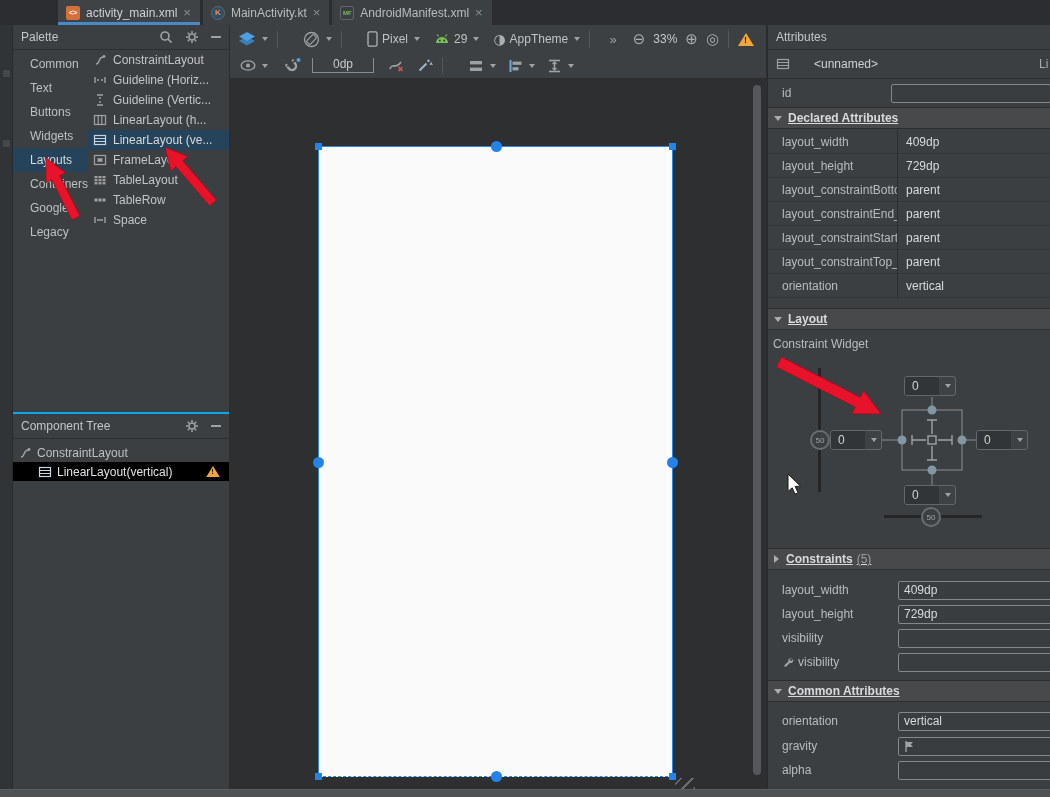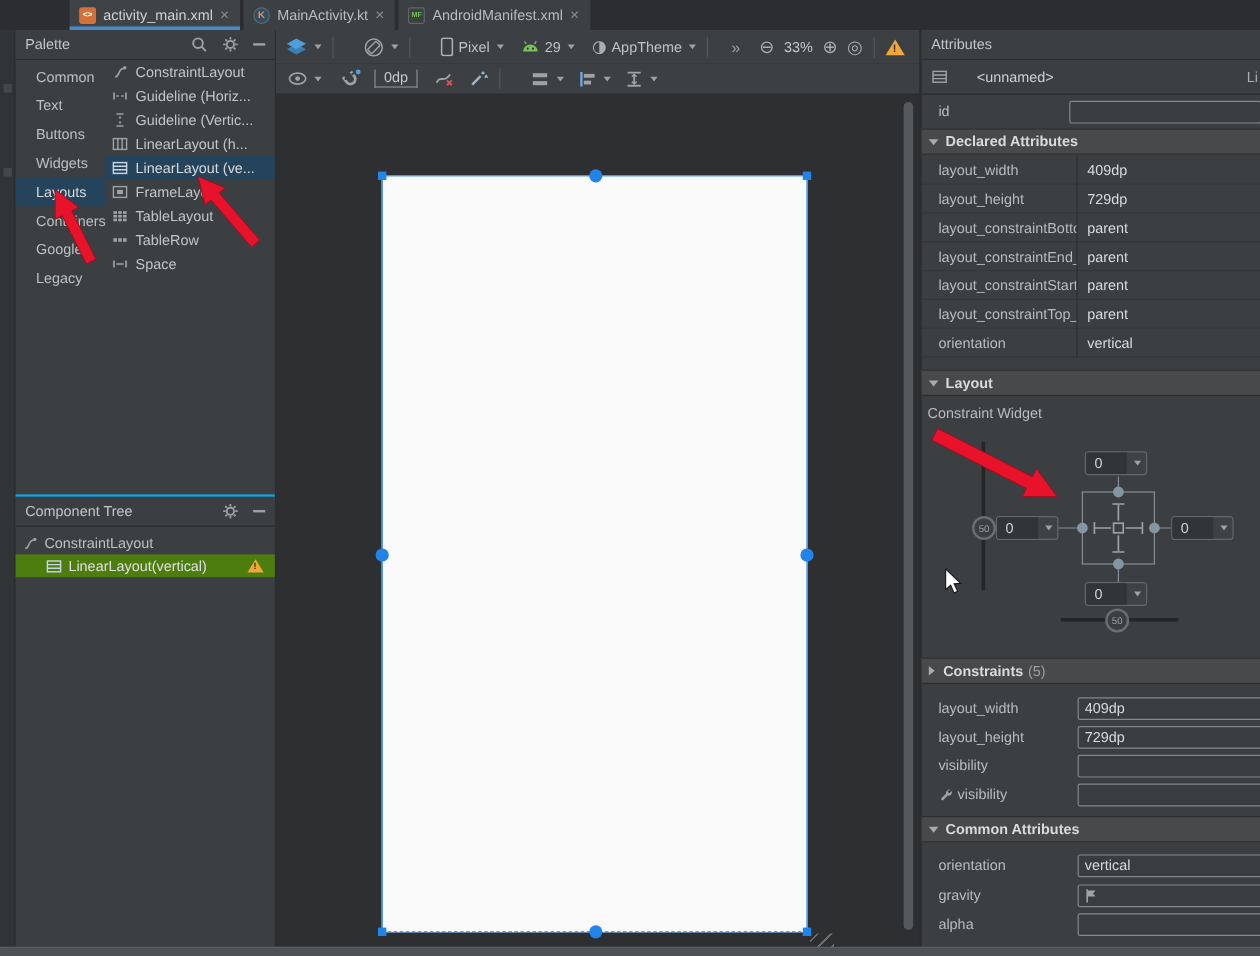--- a/index.html
+++ b/index.html
@@ -40,52 +40,52 @@
   .cat.sel { background:#25435a; color:#d7dadc; }
   .items { position:absolute; left:75px; top:25px; width:141px; }
   .item { height:20px; display:flex; align-items:center; padding-left:5px; color:#c2c5c7; white-space:nowrap; }
   .item.sel { background:#25435a; color:#d7dadc; }
   .pi { width:14px; height:14px; margin-right:6px; flex:none; }
 
   
   .ctree { left:13px; top:412px; width:216px; height:377px; background:#3c3f41; border-top:2px solid #0ea5e9; }
   .trow { height:19px; display:flex; align-items:center; color:#bdc0c2; white-space:nowrap; }
   .trow .pi { margin-right:5px; }
-  .trow.sel { background:#4d7c0f; color:#dde0e2; }
+  .trow.sel { background:#000000; color:#dde0e2; }
 
   
   .tbar1, .tbar2 { left:230px; width:536px; background:#3c4043; display:flex; align-items:center; }
   .tbar1 { top:25px; height:28px; }
   .tbar2 { top:53px; height:26px; border-bottom:1px solid #2a2c2e; }
   .sep { width:1px; height:17px; background:#55585a; margin:0 9px; flex:none; }
   .tgrp { display:flex; align-items:center; gap:4px; color:#c0c3c5; flex:none;margin-left:16px; }
   .dd { width:0; height:0; border-left:3.5px solid transparent; border-right:3.5px solid transparent; border-top:4.5px solid #9fa2a4; margin-left:2px; }
   .sym { font-family:"DejaVu Sans", sans-serif; font-size:14px; color:#abaeb0; line-height:1; }
-  .marg { border:1px solid #8a8d8f; border-top:none; height:15px; padding:0 7px; color:#c8cacc; display:flex; align-items:flex-start; line-height:13px; }
+  .marg { border:1px solid #8a8d8f; border-top:none; height:15px; padding:0 20px; color:#c8cacc; display:flex; align-items:flex-start; line-height:13px; }
 
   .warn-tri { position:relative; width:0; height:0; border-left:8px solid transparent; border-right:8px solid transparent; border-bottom:13px solid #f2a63b; }
   .warn-tri::after { content:"!"; position:absolute; left:-2px; top:2px; font-size:9px; font-weight:bold; color:#3a2c10; }
   .warn-sm { transform:scale(0.85); }
 
   
   .surface { left:230px; top:79px; width:536px; height:710px; background:#2d2f31; }
   .canvas { position:absolute; left:88px; top:67px; width:355px; height:631px; background:#fafafa;
             border-left:1px solid #2e86e8; border-right:1px solid #2e86e8; border-top:1px solid #2e86e8; }
   .canvas .dash { position:absolute; left:-1px; right:-1px; bottom:0; border-bottom:1px dashed #2e86e8; }
   .hdl { position:absolute; background:#2284e8; }
   .hdl.sq { width:7px; height:7px; }
   .hdl.ci { width:11px; height:11px; border-radius:50%; }
   .vscroll { position:absolute; left:523px; top:6px; width:8px; height:690px; background:#54585b; border-radius:4px; }
   .grip { position:absolute; left:445px; top:699px; width:20px; height:13px;
           background:repeating-linear-gradient(135deg, transparent 0 4px, #6a6d6f 4px 5.5px, transparent 5.5px 8px); }
 
   
   .attrs { left:767px; top:25px; width:283px; height:764px; background:#3c3f41; border-left:1px solid #282a2c; }
   .arow { position:absolute; left:0; width:283px; display:flex; align-items:center; }
-  .sect { height:22px; background:#47494b; border-top:1px solid #2c2f31; border-bottom:1px solid #2c2f31; padding-left:6px; color:#d8dadc; font-weight:bold; }
+  .sect { height:22px; background:#47494b; border-top:1px solid #2c2f31; border-bottom:1px solid #2c2f31; padding-left:6px; color:#d8dadc; font-weight:bold;text-decoration:underline; }
   .tri-d { width:0; height:0; border-left:4px solid transparent; border-right:4px solid transparent; border-top:5px solid #a9acae; margin-right:6px; }
   .tri-r { width:0; height:0; border-top:4px solid transparent; border-bottom:4px solid transparent; border-left:5px solid #a9acae; margin-right:7px; }
   .alabel { padding-left:14px; color:#b9bcbe; white-space:nowrap; overflow:hidden; }
   .dtable .alabel { width:130px; flex:none; }
   .drow { height:24px; border-bottom:1px solid #35383a; }
   .drow .alabel { border-right:1px solid #2c2f31; height:24px; display:flex; align-items:center; }
   .dval { padding-left:8px; color:#d8dbdd; }
   .field { height:19px; background:#3a3d3f; border:1px solid #85888a; border-radius:2px; display:flex; align-items:center; padding:0 5px; color:#d8dbdd; width:160px; flex:none; }
   .frow { height:24px; }
   .frow .alabel { width:130px; flex:none; display:flex; align-items:center; gap:4px; }

